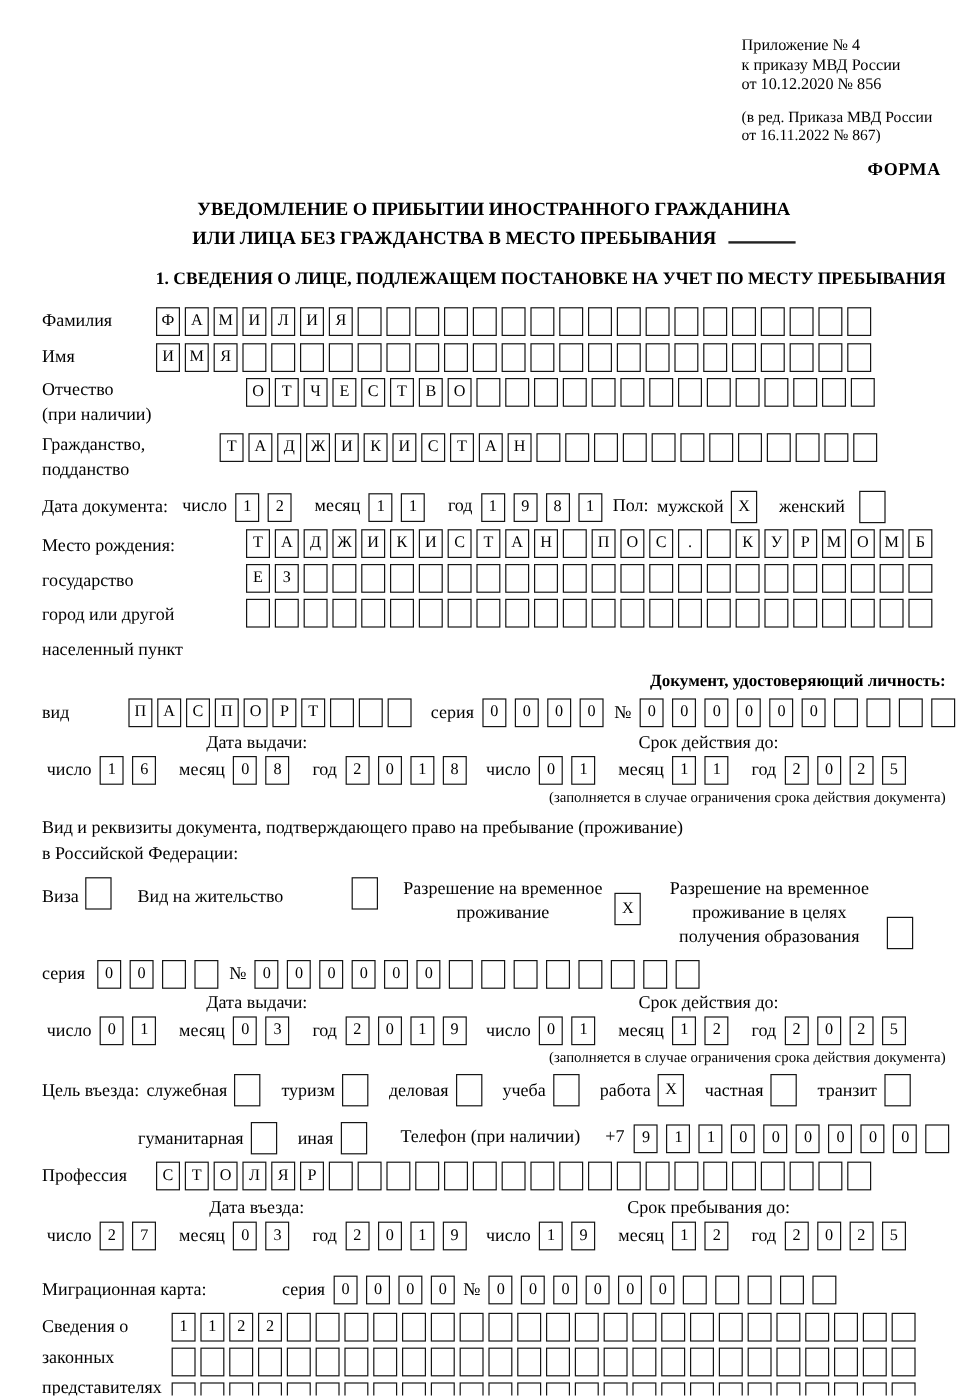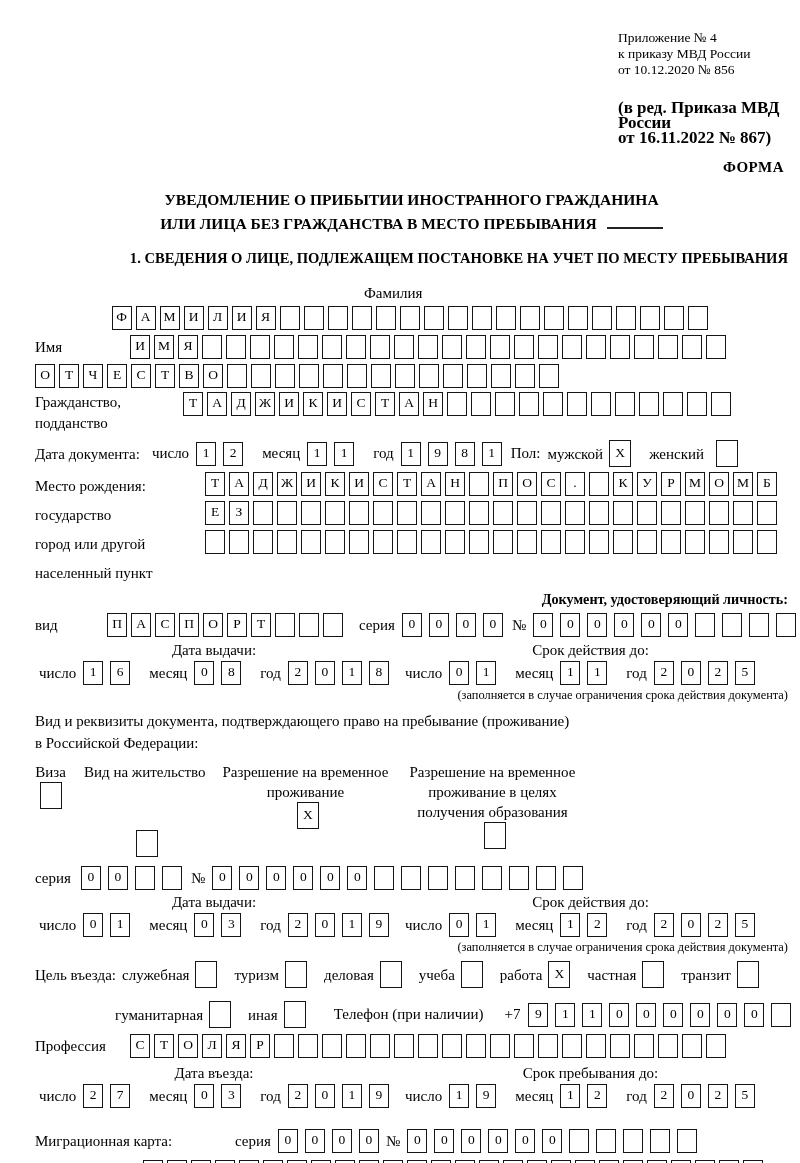--- a/index.html
+++ b/index.html
@@ -2,21 +2,21 @@
 <html><head>
 <meta charset="utf-8">
 <style>
   html,body{margin:0;padding:0;background:#fff;}
   body{width:800px;height:1163px;overflow:hidden;color:#000;
        font-family:"Liberation Serif","DejaVu Serif",serif;}
   .page{box-sizing:border-box;width:800px;height:1163px;padding:30px 12px 0 35px;}
 
   
   .annex{margin-left:583px;font-size:13.5px;line-height:16px;}
-  .amendment{margin-left:583px;font-size:17px;line-height:15px;margin-top:22px;font-weight:bold;}
+  .amendment{margin-left:583px;font-size:13px;line-height:15px;margin-top:12px;}
   .forma{text-align:right;margin-top:14px;font-weight:bold;font-size:15px;letter-spacing:.5px;padding-right:4px;}
 
   .title{text-align:center;font-weight:bold;font-size:15.5px;line-height:24px;margin-top:12px;}
   .blank{display:inline-block;width:56px;border-bottom:2px solid #222;height:13px;margin-left:10px;}
   .sec1{text-align:right;font-weight:bold;font-size:14.6px;margin-top:14px;}
 
   
   .frow{display:flex;align-items:center;margin-top:4px;}
   .tor{align-items:flex-start;}
   .lbl{font-size:15px;line-height:26px;flex:none;}
@@ -35,21 +35,21 @@
   .col-l{width:358px;flex:none;}
   .col-r{flex:1;}
   .colhead{display:block;text-align:center;font-size:15px;}
   .dates{display:flex;align-items:center;}
   .note{font-size:12.4px;text-align:right;margin-top:3px;}
 
   .intro{font-size:15px;line-height:21px;margin-top:8px;}
 
   
   .optrow{display:flex;align-items:flex-start;margin-top:8px;}
-  .opt{display:flex;align-items:center;flex-direction:column;}
+  .opt{display:flex;align-items:flex-end;}
   .optlbl{font-size:15px;line-height:20px;}
   .optlbl.c{text-align:center;}
   .wopt3{width:168px;}.wopt4{width:178px;}
   .opt .cells{margin-left:9px;margin-top:0;}
 
   .popt{display:flex;align-items:center;margin-left:13px;}
   .popt .optlbl{margin-right:6px;}
   .phone-prefix{font-size:15px;margin:0 8px 0 14px;}
 
   
@@ -72,21 +72,21 @@
     <div>от 16.11.2022 № 867)</div>
   </div>
   <div class="forma">ФОРМА</div>
 
   <div class="title">
     <div>УВЕДОМЛЕНИЕ О ПРИБЫТИИ ИНОСТРАННОГО ГРАЖДАНИНА</div>
     <div><span>ИЛИ ЛИЦА БЕЗ ГРАЖДАНСТВА В МЕСТО ПРЕБЫВАНИЯ</span><span class="blank"></span></div>
   </div>
   <div class="sec1">1. СВЕДЕНИЯ О ЛИЦЕ, ПОДЛЕЖАЩЕМ ПОСТАНОВКЕ НА УЧЕТ ПО МЕСТУ ПРЕБЫВАНИЯ</div>
 
-  <div class="frow" style="margin-top:13px;flex-direction:column;">
+  <div class="frow" style="margin-top:13px;">
     <span class="lbl w95">Фамилия</span>
     <span class="cells">
         <span class="cell">Ф</span>
         <span class="cell">А</span>
         <span class="cell">М</span>
         <span class="cell">И</span>
         <span class="cell">Л</span>
         <span class="cell">И</span>
         <span class="cell">Я</span>
         <span class="cell"></span>
@@ -134,20 +134,24 @@
         <span class="cell"></span>
         <span class="cell"></span>
         <span class="cell"></span>
         <span class="cell"></span>
         <span class="cell"></span>
         <span class="cell"></span>
       </span>
   </div>
 
   <div class="frow tor">
+    <span class="lbl2 w170">
+      <div>Отчество</div>
+      <div>(при наличии)</div>
+    </span>
     <span class="cells">
         <span class="cell">О</span>
         <span class="cell">Т</span>
         <span class="cell">Ч</span>
         <span class="cell">Е</span>
         <span class="cell">С</span>
         <span class="cell">Т</span>
         <span class="cell">В</span>
         <span class="cell">О</span>
         <span class="cell"></span>

